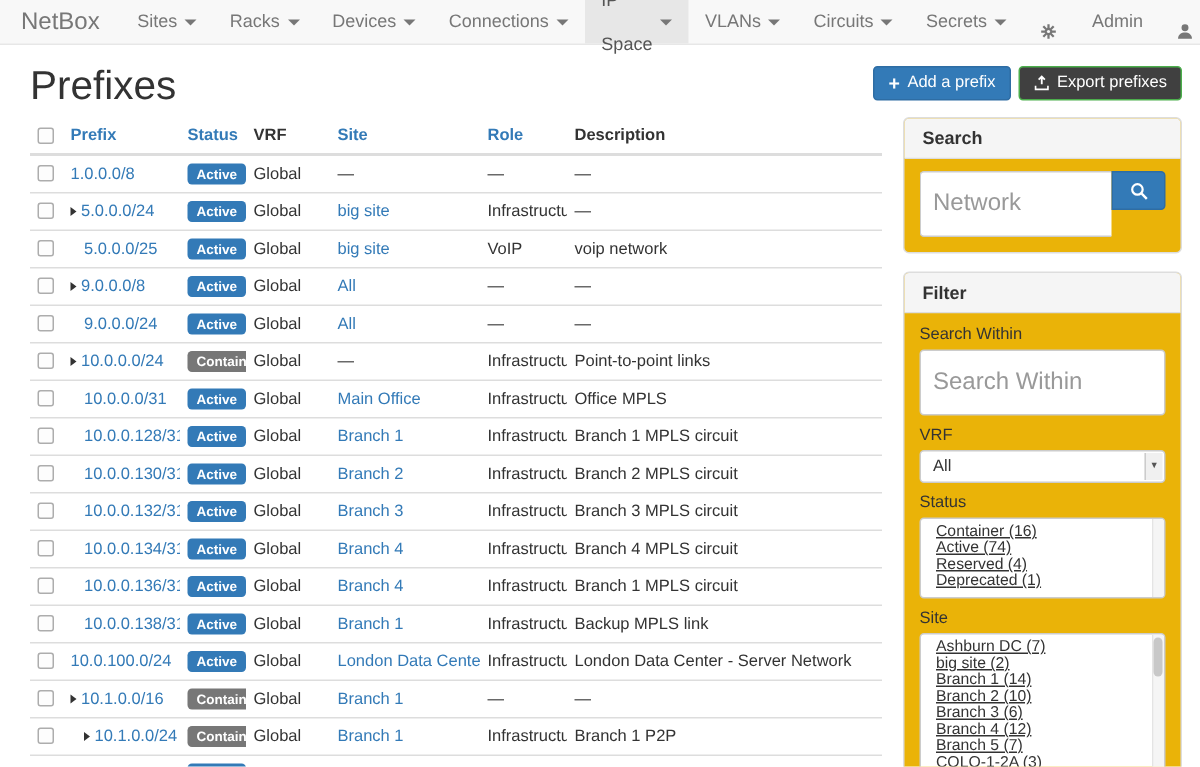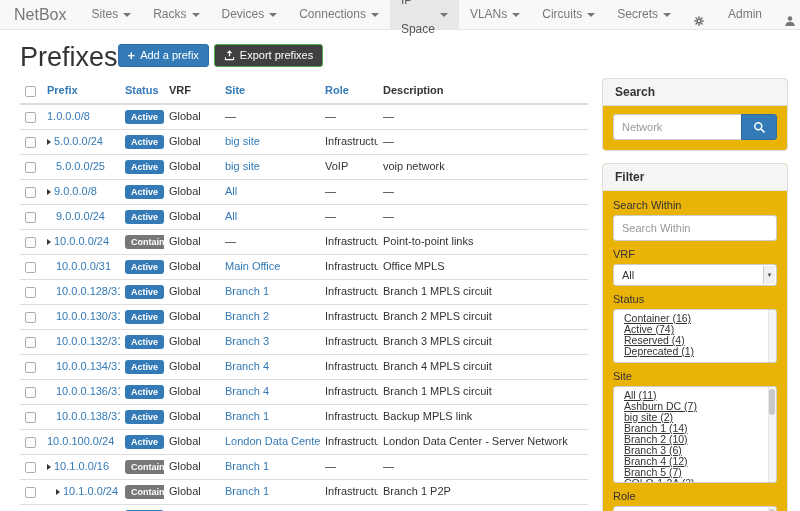--- a/index.html
+++ b/index.html
@@ -19,21 +19,21 @@
   .brand { padding:0 14px; line-height:29px; font-size:16px; color:#777; cursor:pointer; }
   .nav-menu { display:flex; list-style:none; margin:0; padding:0; }
   .nav-item { padding:0 11px; line-height:29px; color:#777; cursor:pointer; display:flex; align-items:center; gap:5px; }
   .nav-item.active { background:#e7e7e7; color:#555; }
   .caret { width:0; height:0; border-left:4px solid transparent; border-right:4px solid transparent; border-top:4px solid #777; display:inline-block; }
   .nav-right { margin-left:auto; display:flex; align-items:stretch; padding-right:8px; }
   .nav-right .nav-item { gap:23px; }
   .nav-icon { width:12px; height:12px; display:inline-block; }
 
   
-  .page-header { display:flex; justify-content:flex-start; align-items:flex-start; padding:12px 12px 6px 20px; }
+  .page-header { display:flex; justify-content:space-between; align-items:flex-start; padding:12px 12px 6px 20px; }
   .page-title { margin:0; font-size:27px; font-weight:normal; color:#333; line-height:30px; }
   .header-buttons { display:flex; gap:5px; margin-top:2px; }
   .btn { border-radius:3px; color:#fff; font-size:11px; padding:4px 9px; display:flex; align-items:center; gap:5px; cursor:pointer; border:1px solid transparent; line-height:13px; }
   .btn svg { width:11px; height:11px; }
   .btn-primary { background:#337ab7; border-color:#2e6da4; }
   .btn-info    { background:#5bc0de; border-color:#46b8da; }
   .btn-success { background:#404040; border-color:#4cae4c; }
   .btn .plus { font-weight:bold; font-size:13px; line-height:11px; }
 
   
@@ -63,22 +63,22 @@
     color:#fff; border-radius:3px; line-height:10px;
   }
   .dash { color:#333; }
 
   
   .panel { border:1px solid #ddd; border-radius:4px; margin-bottom:12px; background:#eab308; }
   .panel-heading { background:#f5f5f5; border-bottom:1px solid #ddd; padding:6px 12px; font-weight:bold; font-size:12px; color:#333; border-radius:3px 3px 0 0; }
   .panel-body { padding:8px 10px 10px 10px; }
   .input-group { display:flex; }
   .text-input {
-    flex:1; height:26px; border:1px solid #ccc; border-radius:3px; padding:0 8px;
-    font-size:11px; font-family:"Liberation Sans", sans-serif; color:#333; width:100%; outline:none;
+    flex:1; height:44px; border:1px solid #ccc; border-radius:3px; padding:0 8px;
+    font-size:16px; font-family:"Liberation Sans", sans-serif; color:#333; width:100%; outline:none;
   }
   .text-input::placeholder { color:#999; }
   .input-group .text-input { border-radius:3px 0 0 3px; border-right:none; }
   .search-btn { width:36px; height:26px; background:#337ab7; border:1px solid #2e6da4; border-radius:0 3px 3px 0; display:flex; align-items:center; justify-content:center; cursor:pointer; }
   .search-btn svg { width:13px; height:13px; }
   .field-label { font-size:11px; margin:0 0 4px 0; color:#333; }
   .field-gap { margin-top:7px; }
   .fake-select { position:relative; height:22px; border:1px solid #ccc; border-radius:3px; display:flex; align-items:center; padding-left:8px; font-size:11px; cursor:pointer; background:#fff; }
   .select-strip { position:absolute; right:1px; top:1px; bottom:1px; width:12px; border-left:1px solid #ccc; background:#f0f0f0; display:flex; align-items:center; justify-content:center; font-size:6px; color:#555; }
   .listbox { position:relative; border:1px solid #ccc; border-radius:3px; padding:3px 0; overflow:hidden; background:#fff; }
@@ -420,21 +420,20 @@
               <div class="opt">Active (74)</div>
               <div class="opt">Reserved (4)</div>
               <div class="opt">Deprecated (1)</div>
             </div>
           <div class="scroll-track"></div>
         </div>
 
         <div class="field-label field-gap">Site</div>
         <div class="listbox lb-site">
           <div>
-              <div class="opt">All (11)</div>
               <div class="opt">Ashburn DC (7)</div>
               <div class="opt">big site (2)</div>
               <div class="opt">Branch 1 (14)</div>
               <div class="opt">Branch 2 (10)</div>
               <div class="opt">Branch 3 (6)</div>
               <div class="opt">Branch 4 (12)</div>
               <div class="opt">Branch 5 (7)</div>
               <div class="opt">COLO-1-2A (3)</div>
             </div>
           <div class="scroll-track">

